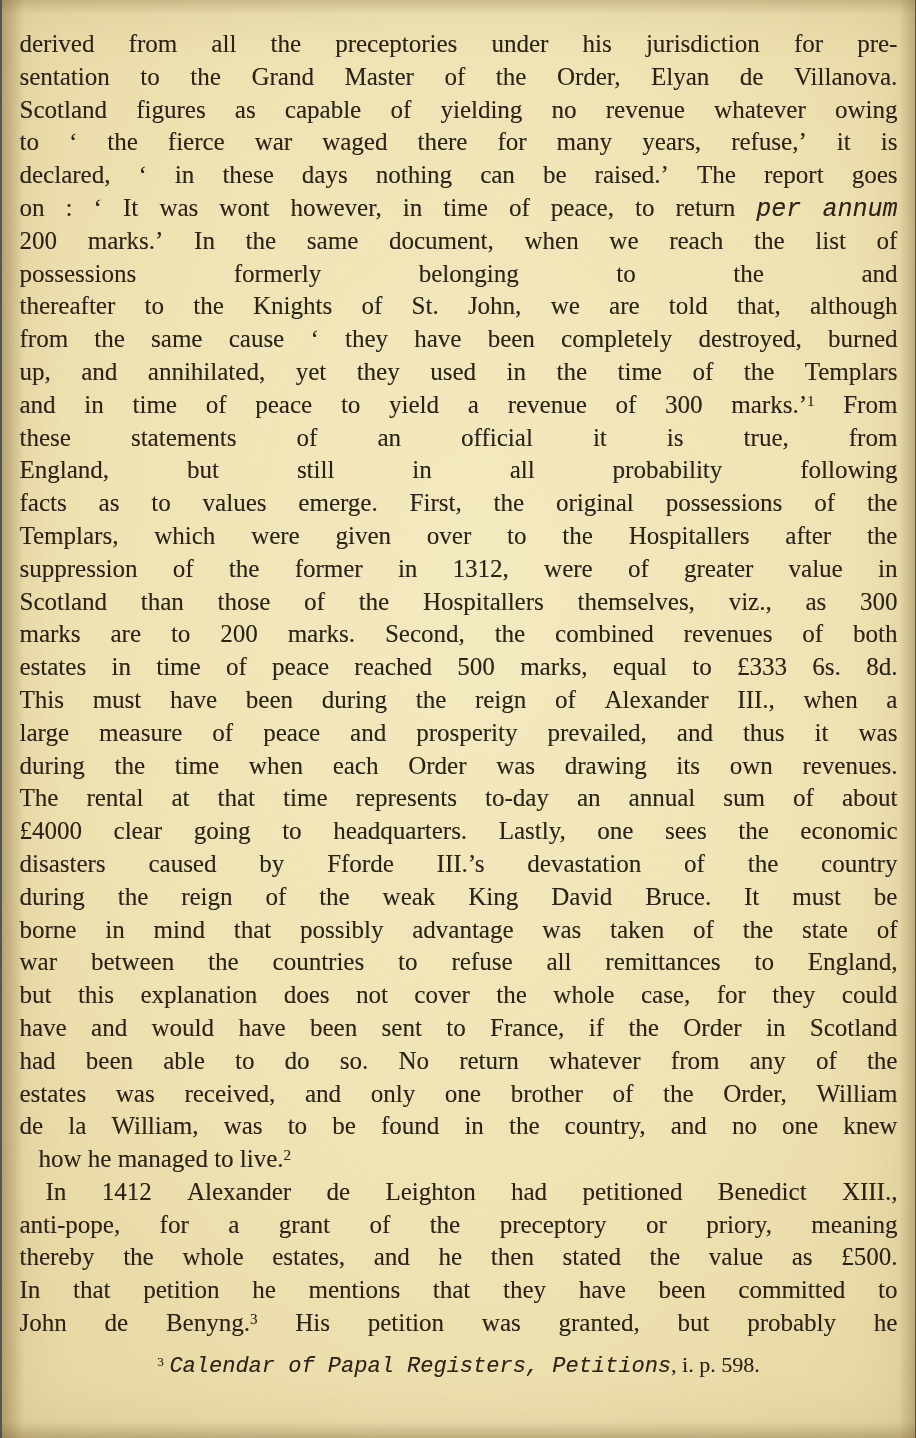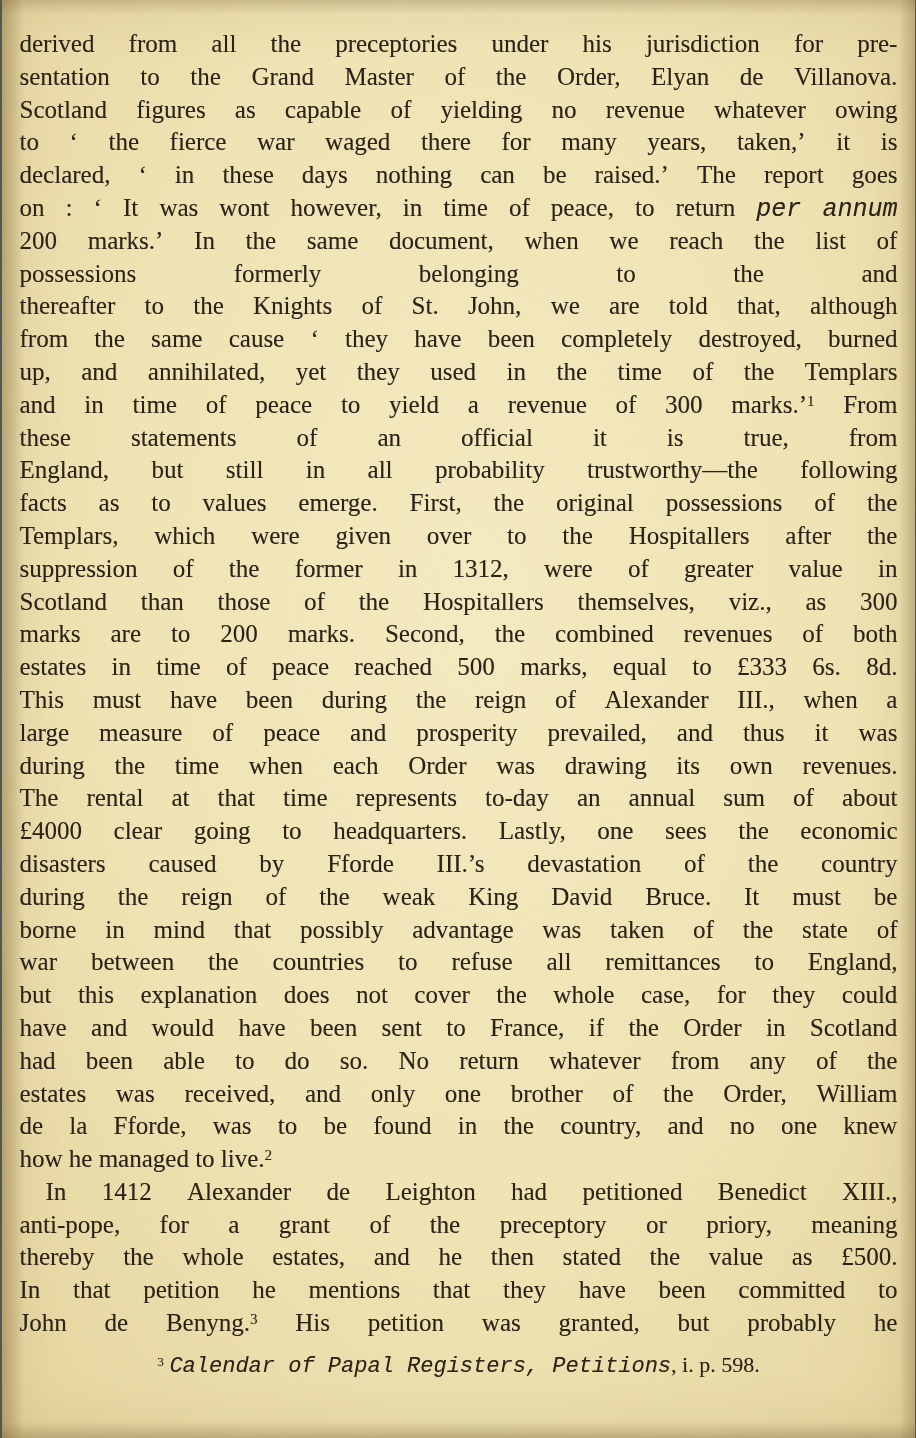--- a/index.html
+++ b/index.html
@@ -21,21 +21,21 @@
   .text-block{
     position:absolute;left:18px;top:28px;width:878px;
     font-size:25px;
   }
   .line{
     height:32.8px;line-height:32.8px;
     text-shadow:0.3px 0.3px 0.5px rgba(43,35,24,.30);
   }
   .jl{display:flex;justify-content:space-between;}
   .jl .w{white-space:nowrap;flex:0 0 auto;}
-  .noj{display:block;}
+  .noj{display:block;margin-left:19px;}
   .indent{padding-left:26px;}
   .it{font-style:italic;font-family:Liberation Mono, monospace;}
   .sup{font-size:0.60em;vertical-align:0.48em;line-height:0;}
   .footnotes{
     position:absolute;left:18px;top:1348px;width:878px;
     font-size:22px;
   }
   .fn-row{
     height:33px;line-height:33px;
     text-shadow:0.3px 0.3px 0.5px rgba(43,35,24,.30);
@@ -89,21 +89,21 @@
         <span class="w"><span>to</span></span>
         <span class="w"><span>‘</span></span>
         <span class="w"><span>the</span></span>
         <span class="w"><span>fierce</span></span>
         <span class="w"><span>war</span></span>
         <span class="w"><span>waged</span></span>
         <span class="w"><span>there</span></span>
         <span class="w"><span>for</span></span>
         <span class="w"><span>many</span></span>
         <span class="w"><span>years,</span></span>
-        <span class="w"><span>taken,’</span></span>
+        <span class="w"><span>refuse,’</span></span>
         <span class="w"><span>it</span></span>
         <span class="w"><span>is</span></span>
       </div>
       <div class="line jl">
         <span class="w"><span>declared,</span></span>
         <span class="w"><span>‘</span></span>
         <span class="w"><span>in</span></span>
         <span class="w"><span>these</span></span>
         <span class="w"><span>days</span></span>
         <span class="w"><span>nothing</span></span>
@@ -220,21 +220,20 @@
         <span class="w"><span>true,</span></span>
         <span class="w"><span>from</span></span>
       </div>
       <div class="line jl">
         <span class="w"><span>England,</span></span>
         <span class="w"><span>but</span></span>
         <span class="w"><span>still</span></span>
         <span class="w"><span>in</span></span>
         <span class="w"><span>all</span></span>
         <span class="w"><span>probability</span></span>
-        <span class="w"><span>trustworthy—the</span></span>
         <span class="w"><span>following</span></span>
       </div>
       <div class="line jl">
         <span class="w"><span>facts</span></span>
         <span class="w"><span>as</span></span>
         <span class="w"><span>to</span></span>
         <span class="w"><span>values</span></span>
         <span class="w"><span>emerge.</span></span>
         <span class="w"><span>First,</span></span>
         <span class="w"><span>the</span></span>
@@ -478,21 +477,21 @@
         <span class="w"><span>one</span></span>
         <span class="w"><span>brother</span></span>
         <span class="w"><span>of</span></span>
         <span class="w"><span>the</span></span>
         <span class="w"><span>Order,</span></span>
         <span class="w"><span>William</span></span>
       </div>
       <div class="line jl">
         <span class="w"><span>de</span></span>
         <span class="w"><span>la</span></span>
-        <span class="w"><span>Fforde,</span></span>
+        <span class="w"><span>William,</span></span>
         <span class="w"><span>was</span></span>
         <span class="w"><span>to</span></span>
         <span class="w"><span>be</span></span>
         <span class="w"><span>found</span></span>
         <span class="w"><span>in</span></span>
         <span class="w"><span>the</span></span>
         <span class="w"><span>country,</span></span>
         <span class="w"><span>and</span></span>
         <span class="w"><span>no</span></span>
         <span class="w"><span>one</span></span>

